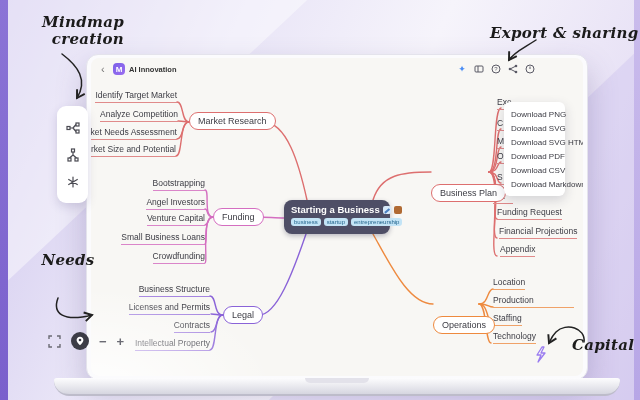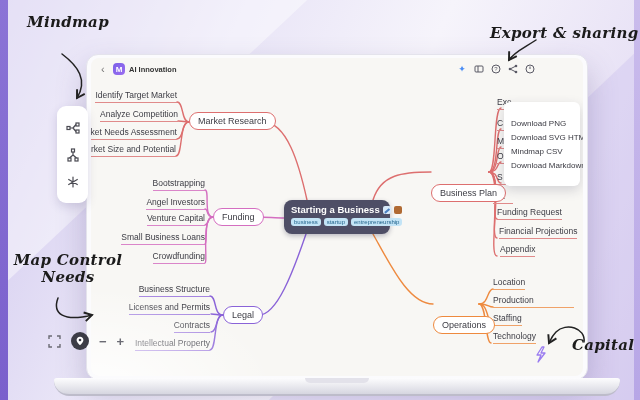--- a/index.html
+++ b/index.html
@@ -68,41 +68,41 @@
     box-shadow:0 2px 5px rgba(40,40,70,.3); }
   .center-title { color:#fff; font-size:9.5px; font-weight:bold; white-space:nowrap; }
   .mini-ic { display:inline-block; width:8px; height:8px; border-radius:2px; vertical-align:-1px; margin-left:3px; }
   .ic-note { background:#d8e9f9; position:relative; }
   .ic-note::after { content:""; position:absolute; left:1px; top:4px; width:6px; height:1.5px;
     background:#4a7fc0; transform:rotate(-40deg); }
   .ic-box { background:#b06a33; }
   .tags { display:flex; gap:3px; margin-top:3px; }
   .tag { background:#c3e4f6; color:#23648c; font-size:6px; padding:1px 3px; border-radius:3px; white-space:nowrap; }
 
-  .export-menu { position:absolute; left:413px; top:20px; width:76px; background:#fff;
-    border-radius:6px; box-shadow:0 4px 12px rgba(40,40,70,.18); padding:14px 0; z-index:6; }
+  .export-menu { position:absolute; left:413px; top:20px; width:61px; background:#fff;
+    border-radius:6px; box-shadow:0 4px 12px rgba(40,40,70,.18); padding:5px 0; z-index:6; }
   .menu-item { font-size:8px; color:#3a3a42; padding:2.5px 7px; white-space:nowrap; cursor:pointer; }
 
   .glare { position:absolute; inset:0; z-index:4; pointer-events:none;
     background:radial-gradient(ellipse 300px 170px at 0% 105%, rgba(255,255,255,.95), rgba(255,255,255,0) 62%); }
 
   
   .side-toolbar { position:absolute; left:57px; top:106px; width:31px; height:97px; background:#fff;
     border-radius:9px; box-shadow:0 4px 10px rgba(84,70,130,.18); z-index:10;
     display:flex; flex-direction:column; align-items:center; justify-content:space-around; padding:8px 0; }
   .tb-icon { width:14px; height:14px; cursor:pointer; }
   .map-controls { position:absolute; left:48px; top:332px; z-index:10; display:flex; align-items:center; gap:10px; }
   .mc-icon { cursor:pointer; display:flex; align-items:center; justify-content:center; }
   .mc-locate { width:18px; height:18px; border-radius:50%; background:#3c3c46; }
   .mc-txt { font-size:13px; color:#6b6b74; font-weight:bold; line-height:1; }
 
   
   .hand { position:absolute; z-index:11; font-family:"DejaVu Serif", serif; font-style:italic;
     font-weight:bold; color:#1b1b1b; letter-spacing:.3px; }
-  .hand-mindmap { left:12px; top:14px; width:112px; text-align:center; font-size:15px; line-height:1.15; }
+  .hand-mindmap { left:12px; top:14px; width:112px; text-align:right; font-size:15px; line-height:1.15; }
   .hand-export { left:490px; top:24px; font-size:15px; }
   .hand-map { left:10px; top:252px; width:116px; text-align:center; font-size:15px; line-height:1.15; }
   .hand-copilot { left:572px; top:336px; font-size:15px; }
   .arrows { position:absolute; inset:0; z-index:11; pointer-events:none; }
   .copilot-bolt { position:absolute; left:534px; top:346px; z-index:11; }
 </style>
 </head>
 <body>
 
 <div class="bg-shape bg-tri1"></div>
@@ -237,22 +237,24 @@
       <div class="child c-red" style="left:409px; top:162px;">Appendix</div>
 
       <div class="bnode n-orange" style="left:342px; top:234px;">Operations</div>
       <div class="child c-orange" style="left:402px; top:195px;">Location</div>
       <div class="child c-orange" style="left:402px; top:213px; padding-right:40px;">Production</div>
       <div class="child c-orange" style="left:402px; top:231px;">Staffing</div>
       <div class="child c-orange" style="left:402px; top:249px;">Technology</div>
 
       <div class="export-menu">
         <div class="menu-item">Download PNG</div>
+        <div class="menu-item">Download SVG</div>
         <div class="menu-item">Download SVG HTML</div>
-        <div class="menu-item">Mindmap CSV</div>
+        <div class="menu-item">Download PDF</div>
+        <div class="menu-item">Download CSV</div>
         <div class="menu-item">Download Markdown</div>
       </div>
     </div>
 
     <div class="glare"></div>
   </div>
 </div>
 <div class="laptop-base">
   <div class="base-notch"></div>
 </div>
@@ -292,24 +294,24 @@
         <path d="M5,0.8 C7,0.8 8.4,2.2 8.4,4 C8.4,6.4 5,9.2 5,9.2 C5,9.2 1.6,6.4 1.6,4 C1.6,2.2 3,0.8 5,0.8 Z" fill="#fff"></path>
         <circle cx="5" cy="4" r="1.3" fill="#3c3c46"></circle>
       </svg>
   </span>
   <span class="mc-icon mc-txt">−</span>
   <span class="mc-icon mc-txt">+</span>
 </div>
 
 <div class="hand hand-mindmap">
   <div>Mindmap</div>
+  <div>creation</div>
 </div>
 <div class="hand hand-export">Export &amp; sharing</div>
 <div class="hand hand-map">
-  <div>Map Control</div>
   <div>Needs</div>
 </div>
 <div class="hand hand-copilot">Capital</div>
 
 <span class="copilot-bolt">
   <svg width="16" height="18" viewBox="0 0 16 18" fill="none" stroke="#9a7cf0" stroke-width="1.3" stroke-linejoin="round">
     <path d="M8,1 L3,9 L7,9 L4,16 L11,7 L7,7 L10,1 Z"></path>
   </svg>
 </span>
 

